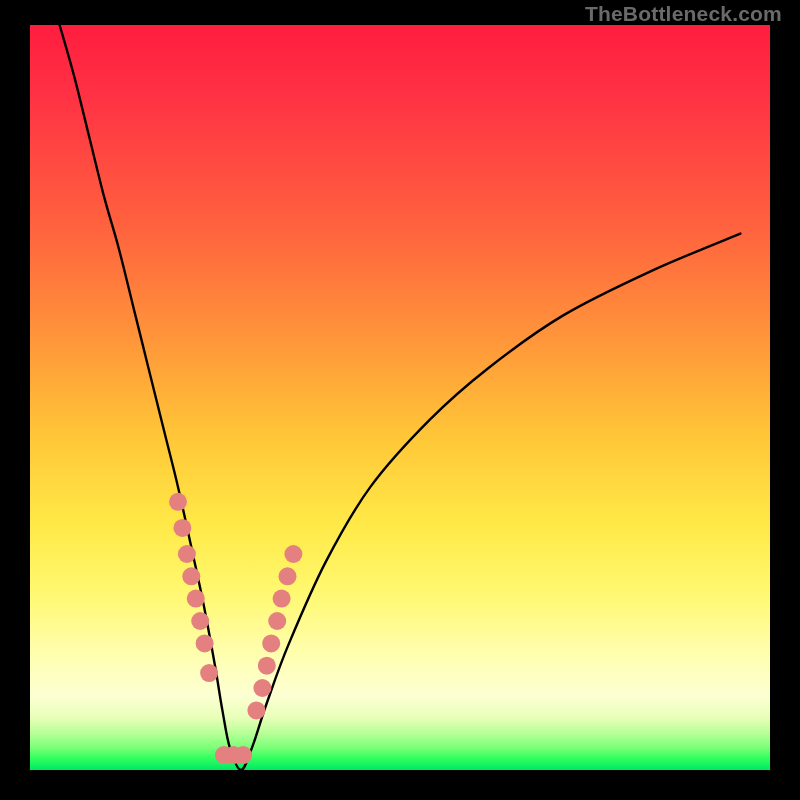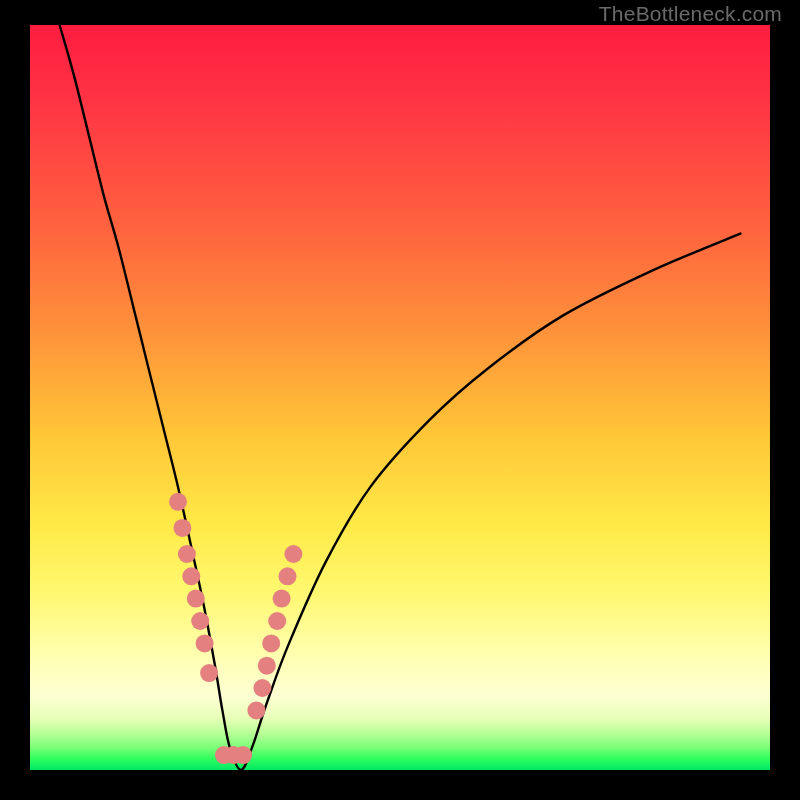--- a/index.html
+++ b/index.html
@@ -43,21 +43,21 @@
       #2dff5e 98.5%,
       #00e765 100%
     );
   }
   .watermark {
     position: absolute;
     top: 2px;
     right: 18px;
     color: #6a6a6a;
     font-size: 21px;
-    font-weight: 400;
+    font-weight: 700;
     letter-spacing: 0.2px;
   }
   svg.curve {
     position: absolute;
     top: 0;
     left: 0;
   }
 </style>
 </head>
 <body>

